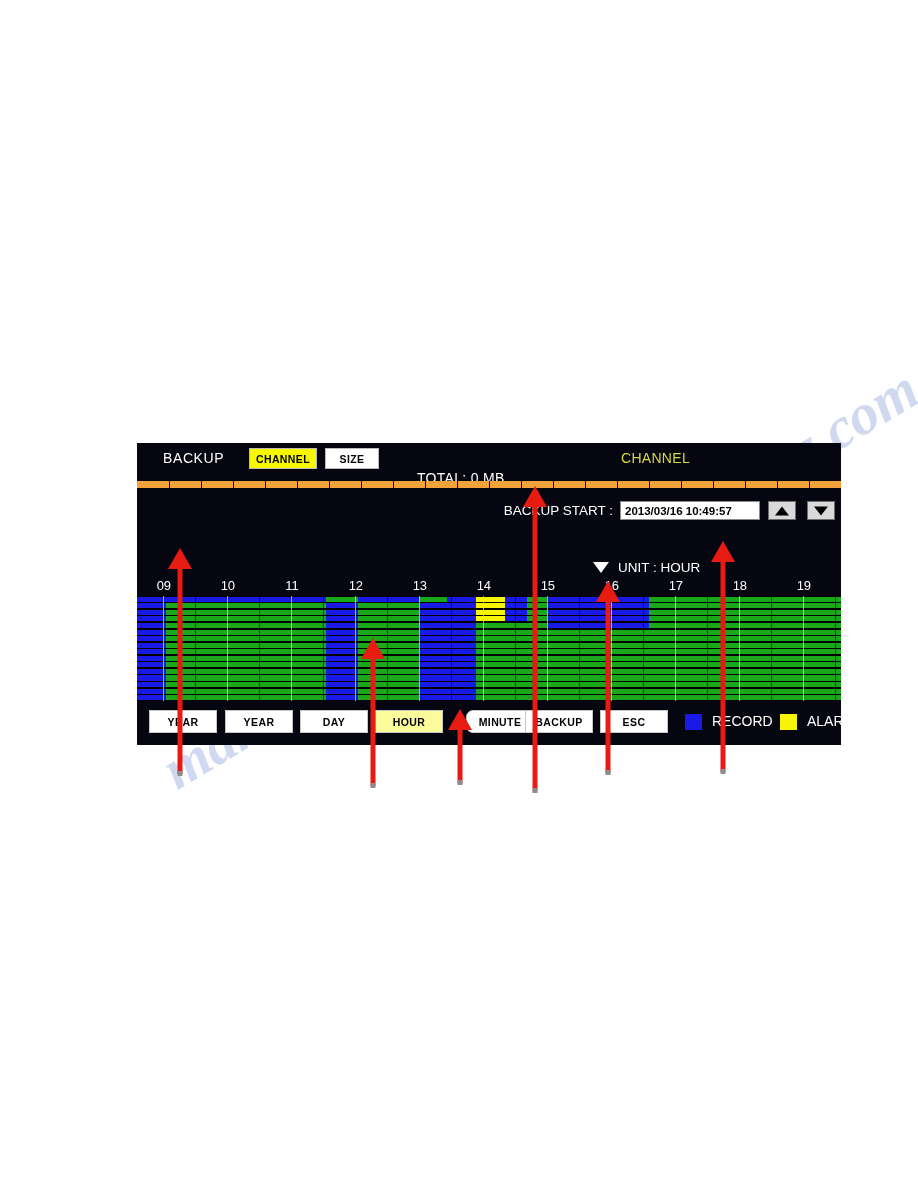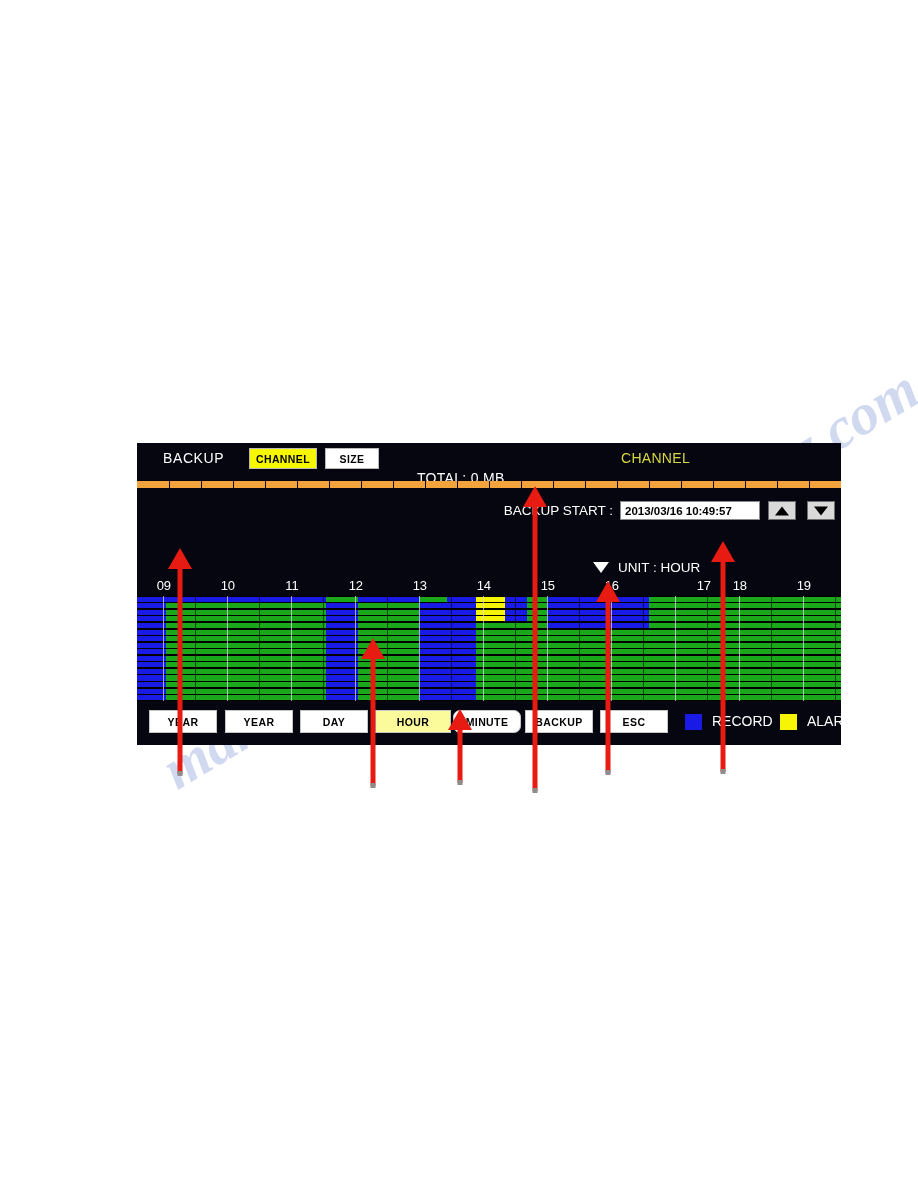--- a/index.html
+++ b/index.html
@@ -369,21 +369,21 @@
 
   <div class="tl-hours" id="tl-hours">
       <span style="left: 26.88px;">09</span>
       <span style="left: 90.88px;">10</span>
       <span style="left: 154.88px;">11</span>
       <span style="left: 218.88px;">12</span>
       <span style="left: 282.88px;">13</span>
       <span style="left: 346.88px;">14</span>
       <span style="left: 410.88px;">15</span>
       <span style="left: 474.88px;">16</span>
-      <span style="left: 538.88px; margin-left: 28px;">17</span>
+      <span style="left: 538.88px;">17</span>
       <span style="left: 602.88px;">18</span>
       <span style="left: 666.88px;">19</span>
     </div>
   <div class="tl-grid" id="tl-grid">
       <div class="tl-row" style="height: 6.5625px;">
         <div class="seg" style="left: 0px; width: 188.8px; background: rgb(26, 26, 230);"></div>
         <div class="seg" style="left: 188.8px; width: 32px; background: rgb(26, 168, 26);"></div>
         <div class="seg" style="left: 220.8px; width: 60.8px; background: rgb(26, 26, 230);"></div>
         <div class="seg" style="left: 281.6px; width: 28.8px; background: rgb(26, 168, 26);"></div>
         <div class="seg" style="left: 310.4px; width: 28.8px; background: rgb(26, 26, 230);"></div>
@@ -549,22 +549,22 @@
       <div class="vline" style="left: 601.6px;"></div>
       <div class="vline dark" style="left: 633.6px;"></div>
       <div class="vline" style="left: 665.6px;"></div>
       <div class="vline dark" style="left: 697.6px;"></div>
     </div>
 
   <div class="footer" id="footer">
       <div class="f-btn" style="left: 12px; width: 68px;">YEAR</div>
       <div class="f-btn" style="left: 88px; width: 68px;">YEAR</div>
       <div class="f-btn" style="left: 163px; width: 68px;">DAY</div>
-      <div class="f-btn sel" style="left: 238px; width: 76px;">HOUR</div>
-      <div class="f-btn" style="left: 316px; width: 68px; border-radius: 7px;">MINUTE</div>
+      <div class="f-btn sel" style="left: 238px; width: 68px;">HOUR</div>
+      <div class="f-btn" style="left: 329px; width: 68px; border-radius: 7px;">MINUTE</div>
       <div class="f-btn" style="left: 388px; width: 68px;">BACKUP</div>
       <div class="f-btn" style="left: 463px; width: 68px;">ESC</div>
       <div class="legend-swatch" style="left: 548px; background: rgb(26, 26, 230);"></div>
       <div class="legend-text" style="left: 575px;">RECORD</div>
       <div class="legend-swatch" style="left: 643px; background: rgb(245, 245, 5);"></div>
       <div class="legend-text" style="left: 670px;">ALARM</div>
     </div>
 </div>
 
 <div id="arrows">

